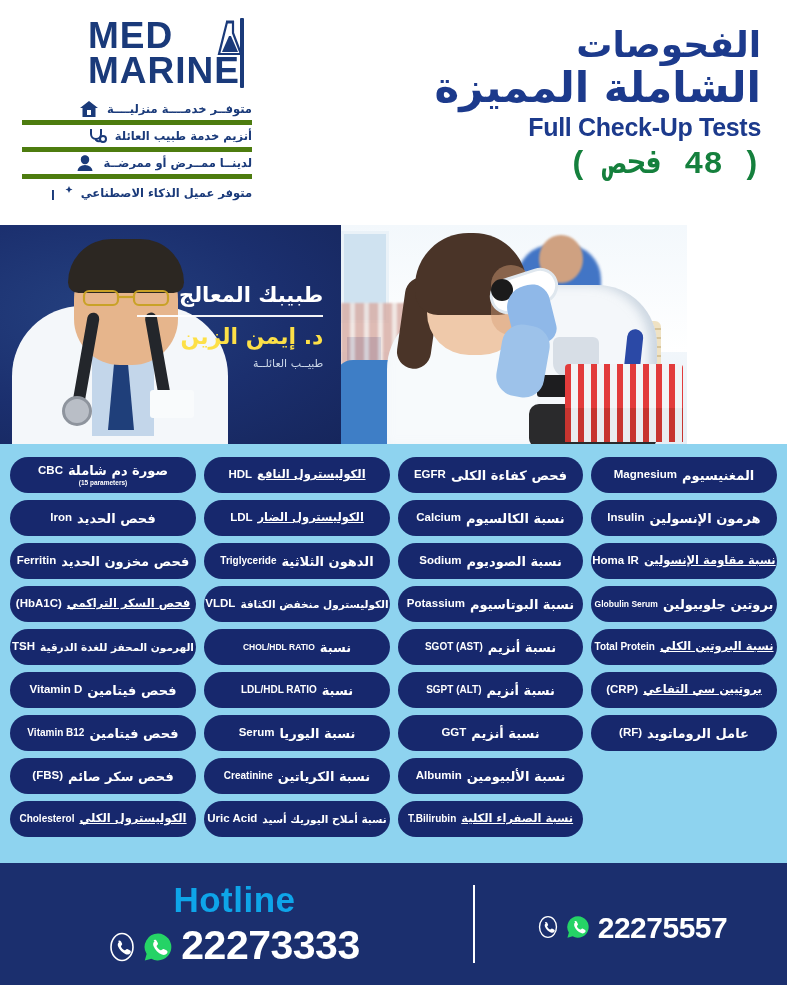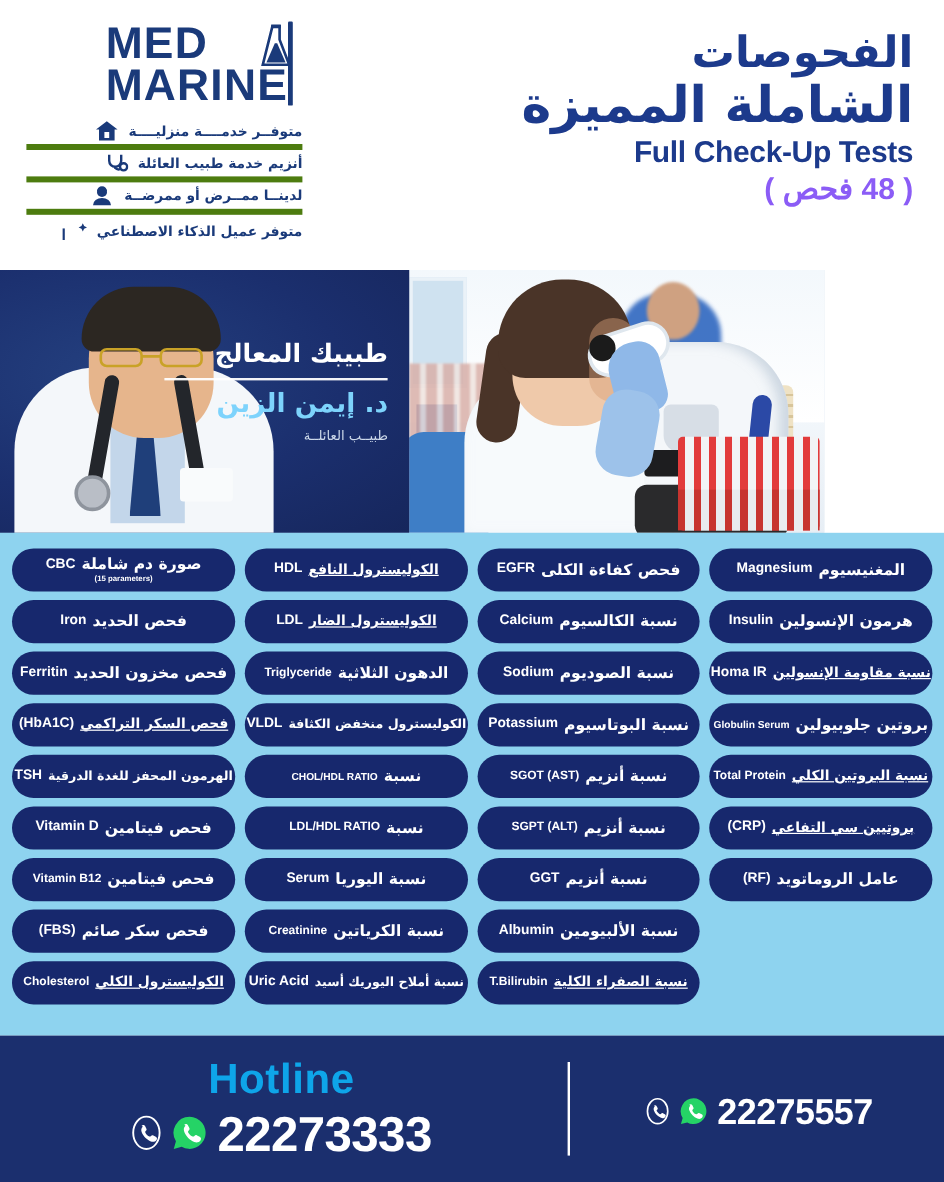--- a/index.html
+++ b/index.html
@@ -54,22 +54,22 @@
   .title-ar2 {
     font-size: 42px; font-weight: 700; color: #1c3a8c; line-height: 1.08;
     font-family: "DejaVu Sans", sans-serif;
   }
   .title-en {
     font-family: "Liberation Sans", sans-serif; direction: ltr;
     font-size: 25px; font-weight: 700; color: #1c3a8c; margin-top: 3px;
     letter-spacing: -0.3px;
   }
   .title-count {
-    font-size: 25px; font-weight: 700; color: #8b5cf6; margin-top: 1px;
-    font-family: Liberation Sans, sans-serif;
+    font-size: 32px; font-weight: 700; color: #15803d; margin-top: 1px;
+    font-family: Liberation Mono, monospace;
   }
 
   
   .photos { position: absolute; left: 0; top: 225px; width: 687px; height: 219px; display: flex; }
   .photo-lab { position: relative; width: 396px; height: 219px; overflow: hidden; background: #dfe9f2; }
   .photo-doc { position: relative; width: 391px; height: 219px; overflow: hidden; background: #1b2f6e; }
 
   
   .lab-bg { position: absolute; inset: 0;
     background:
@@ -118,21 +118,21 @@
   .doc-hair { position:absolute; left:68px; top:14px; width:116px; height:54px; background:#2c2722; border-radius:58px 58px 14px 14px; }
   .doc-glasses { position:absolute; left:80px; top:62px; width:92px; height:20px; }
   .doc-stetho-l { position:absolute; left:80px; bottom:36px; width:12px; height:96px; background:#23262b; border-radius:8px; transform: rotate(10deg); }
   .doc-stetho-r { position:absolute; left:152px; bottom:40px; width:12px; height:92px; background:#23262b; border-radius:8px; transform: rotate(-10deg); }
   .doc-stetho-bell { position:absolute; left:62px; bottom:18px; width:30px; height:30px; background:#b9bec6; border:3px solid #8e949d; border-radius:50%; }
   .doc-badge { position:absolute; left:150px; bottom:26px; width:44px; height:28px; background:#f9fbfc; border-radius:3px; }
 
   .doc-caption { position:absolute; right:18px; top:58px; text-align:right; width: 210px; }
   .doc-cap1 { font-size:21px; font-weight:700; color:#ffffff; font-family:"DejaVu Sans",sans-serif; line-height:1.2; }
   .doc-rule { height:2px; background:#ffffff; margin:7px 0 7px auto; width:186px; opacity:.95; }
-  .doc-cap2 { font-size:22px; font-weight:700; color:#7dd3fc; font-family:"DejaVu Sans",sans-serif; line-height:1.2; }
+  .doc-cap2 { font-size:22px; font-weight:700; color:#fde047; font-family:"DejaVu Sans",sans-serif; line-height:1.2; }
   .doc-cap3 { font-size:11px; font-weight:400; color:#cdd9ea; margin-top:6px; letter-spacing:1.5px; font-family:"DejaVu Sans",sans-serif; }
 
   
   .grid-section { position: absolute; left:0; top:444px; width:787px; height:419px; background:#8ed3ef; }
   .grid { position:absolute; left:10px; top:13px; width:767px; display:flex; gap:8px; direction: rtl; }
   .col { display:flex; flex-direction:column; gap:7px; width:186px; }
   .pill {
     height:36px; border-radius:18px; background:#17286d;
     display:flex; align-items:center; justify-content:center;
     padding:0 8px; text-align:center; overflow:hidden;
@@ -160,21 +160,21 @@
   .footer { position:absolute; left:0; top:863px; width:787px; height:122px; background:#1b2f6e; }
   .footer-inner { display:flex; align-items:center; justify-content:center; height:100%; gap:0; direction:ltr; }
   .f-left { width:440px; text-align:center; }
   .f-divider { width:2px; height:78px; background:#ffffff; margin:0 18px; }
   .f-right { width:280px; text-align:center; }
   .f-title-en {
     font-family:"Liberation Sans", sans-serif; font-size:35px; font-weight:700;
     color:#0ea5e9; letter-spacing:.5px; line-height:1.05;
   }
   .f-title-ar { font-size:28px; font-weight:700; color:#ffffff; font-family:"DejaVu Sans",sans-serif; line-height:1.1; }
-  .f-phone-row { display:flex; align-items:center; justify-content:center; gap:8px; margin-top:7px; }
+  .f-phone-row { display:flex; align-items:flex-end; justify-content:center; gap:8px; margin-top:7px; }
   .f-num {
     font-family:"Liberation Sans", sans-serif; font-weight:700; color:#ffffff;
     font-size:41px; letter-spacing:-0.5px; line-height:1;
   }
   .f-num.small { font-size:30px; }
   .ico { display:block; }
 </style>
 </head>
 <body>
 

